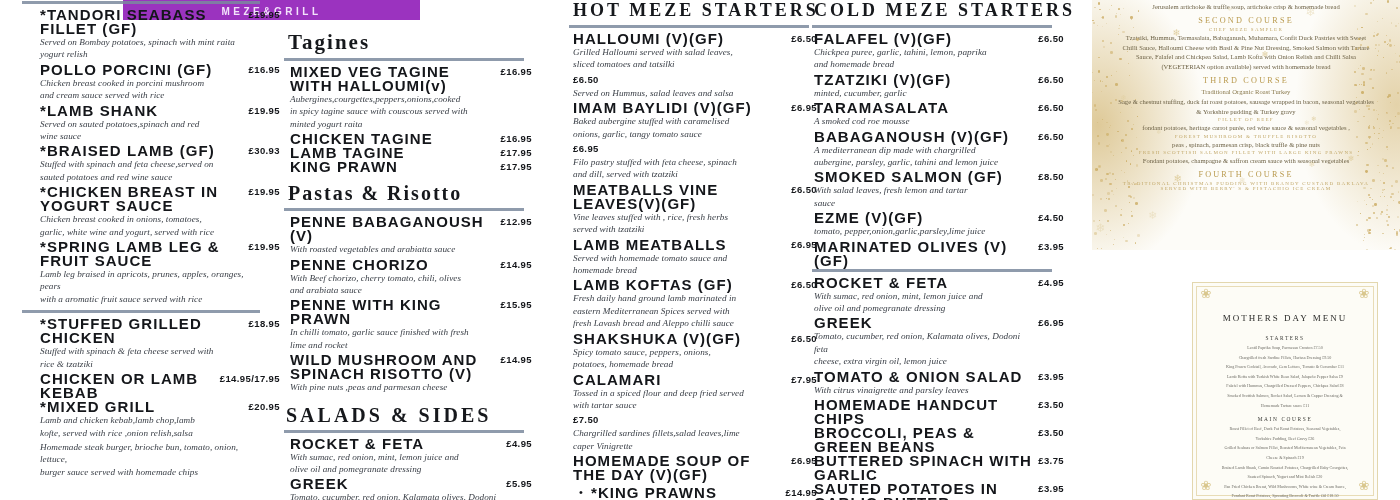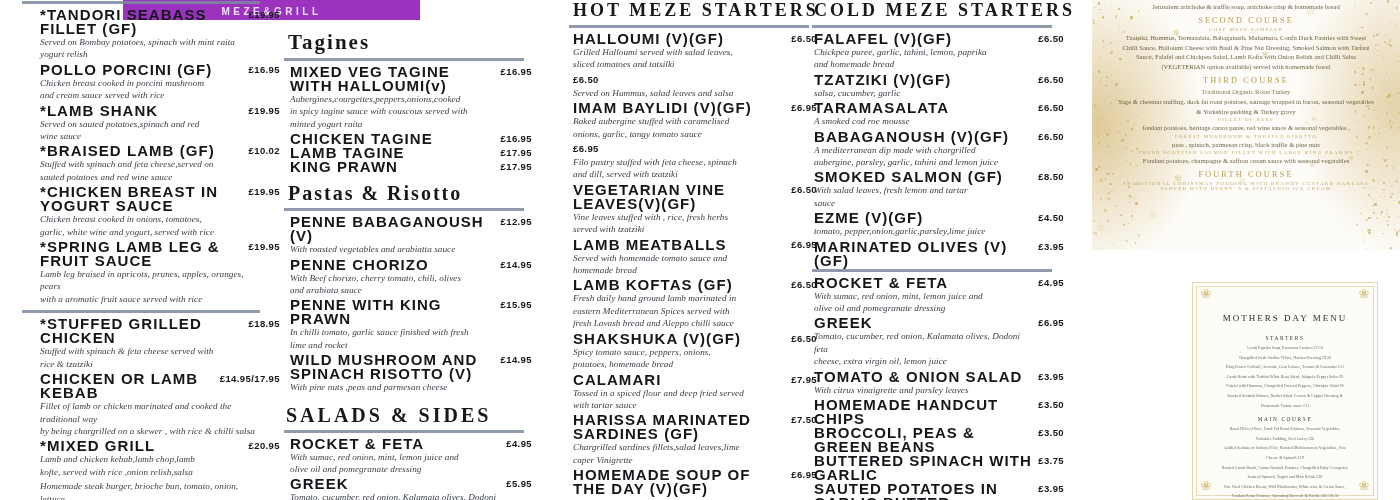--- a/index.html
+++ b/index.html
@@ -169,21 +169,21 @@
         <div class="item pad-l">
           <div class="row">
             <div class="nm">*LAMB SHANK</div>
             <div class="pr">£19.95</div>
           </div>
           <div class="ds">Served on sauted potatoes,spinach and red<br>wine sauce</div>
         </div>
         <div class="item pad-l">
           <div class="row">
             <div class="nm">*BRAISED LAMB (GF)</div>
-            <div class="pr">£10.02</div>
+            <div class="pr">£30.93</div>
           </div>
           <div class="ds">Stuffed with spinach and feta cheese,served on<br>sauted potatoes and red wine sauce</div>
         </div>
         <div class="item pad-l">
           <div class="row">
             <div class="nm">*CHICKEN BREAST IN YOGURT SAUCE</div>
             <div class="pr">£19.95</div>
           </div>
           <div class="ds">Chicken breast cooked in onions, tomatoes,<br>garlic, white wine and yogurt, served with rice</div>
         </div>
@@ -202,21 +202,20 @@
             <div class="nm">*STUFFED GRILLED CHICKEN</div>
             <div class="pr">£18.95</div>
           </div>
           <div class="ds">Stuffed with spinach &amp; feta cheese served with<br>rice &amp; tzatziki</div>
         </div>
         <div class="item pad-l">
           <div class="row">
             <div class="nm">CHICKEN OR LAMB KEBAB</div>
             <div class="pr">£14.95/17.95</div>
           </div>
-          <div class="ds">Fillet of lamb or chicken marinated and cooked the traditional way<br>by being chargrilled on a skewer , with rice &amp; chilli salsa</div>
         </div>
         <div class="item pad-l">
           <div class="row">
             <div class="nm">*MIXED GRILL</div>
             <div class="pr">£20.95</div>
           </div>
           <div class="ds">Lamb and chicken kebab,lamb chop,lamb<br>kofte, served with rice ,onion relish,salsa</div>
         </div>
         <div class="item pad-l">
           <div class="ds">Homemade steak burger, brioche bun, tomato, onion, lettuce,<br>burger sauce served with homemade chips</div>
@@ -333,21 +332,21 @@
           <div class="ds">Baked aubergine stuffed with caramelised<br>onions, garlic, tangy tomato sauce</div>
         </div>
         <div class="item pad-l3">
           <div class="row">
             <div class="pr">£6.95</div>
           </div>
           <div class="ds">Filo pastry stuffed with feta cheese, spinach<br>and dill, served with tzatziki</div>
         </div>
         <div class="item pad-l3">
           <div class="row">
-            <div class="nm">VEGETARIAN VINE LEAVES(V)(GF)</div>
+            <div class="nm">MEATBALLS VINE LEAVES(V)(GF)</div>
             <div class="pr">£6.50</div>
           </div>
           <div class="ds">Vine leaves stuffed with , rice, fresh herbs<br>served with tzatziki</div>
         </div>
         <div class="item pad-l3">
           <div class="row">
             <div class="nm">LAMB MEATBALLS</div>
             <div class="pr">£6.95</div>
           </div>
           <div class="ds">Served with homemade  tomato sauce and<br>homemade bread</div>
@@ -368,21 +367,20 @@
         </div>
         <div class="item pad-l3">
           <div class="row">
             <div class="nm">CALAMARI</div>
             <div class="pr">£7.95</div>
           </div>
           <div class="ds">Tossed in a spiced flour and deep fried served<br>with tartar sauce</div>
         </div>
         <div class="item pad-l3">
           <div class="row">
-            <div class="nm">HARISSA MARINATED SARDINES (GF)</div>
             <div class="pr">£7.50</div>
           </div>
           <div class="ds">Chargrilled sardines fillets,salad leaves,lime<br>caper Vinigrette</div>
         </div>
         <div class="item pad-l3">
           <div class="row">
             <div class="nm">HOMEMADE SOUP OF THE DAY (V)(GF)</div>
             <div class="pr">£6.95</div>
           </div>
         </div>
@@ -407,21 +405,21 @@
             <div class="nm">FALAFEL (V)(GF)</div>
             <div class="pr">£6.50</div>
           </div>
           <div class="ds">Chickpea puree, garlic, tahini, lemon, paprika<br>and homemade bread</div>
         </div>
         <div class="item pad-l4">
           <div class="row">
             <div class="nm">TZATZIKI (V)(GF)</div>
             <div class="pr">£6.50</div>
           </div>
-          <div class="ds">salsa, cucumber, garlic</div>
+          <div class="ds">minted, cucumber, garlic</div>
         </div>
         <div class="item pad-l4">
           <div class="row">
             <div class="nm">TARAMASALATA</div>
             <div class="pr">£6.50</div>
           </div>
           <div class="ds">A smoked cod roe mousse</div>
         </div>
         <div class="item pad-l4">
           <div class="row">

